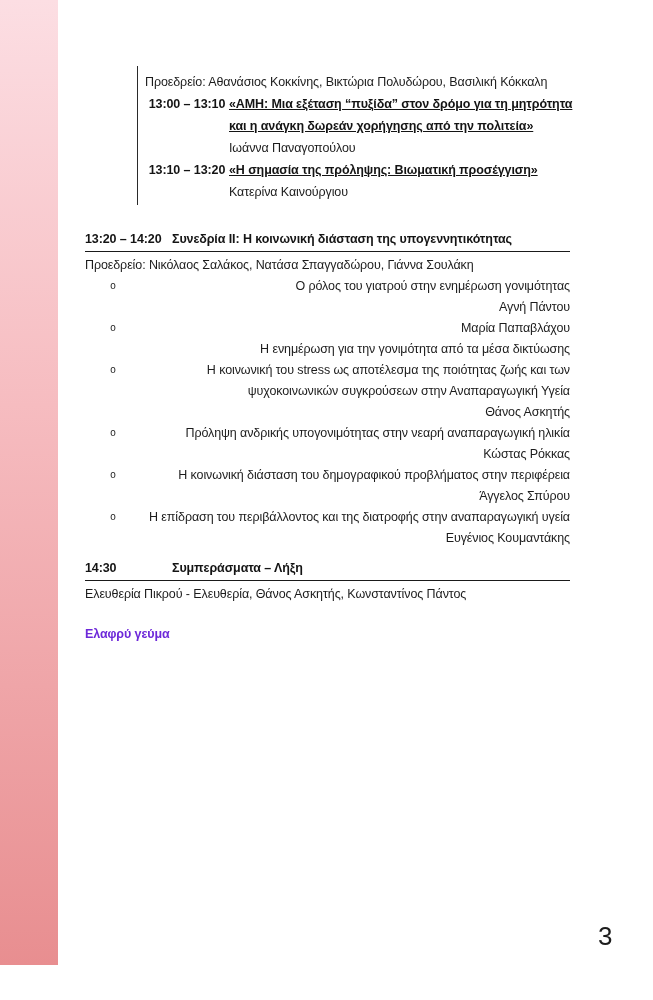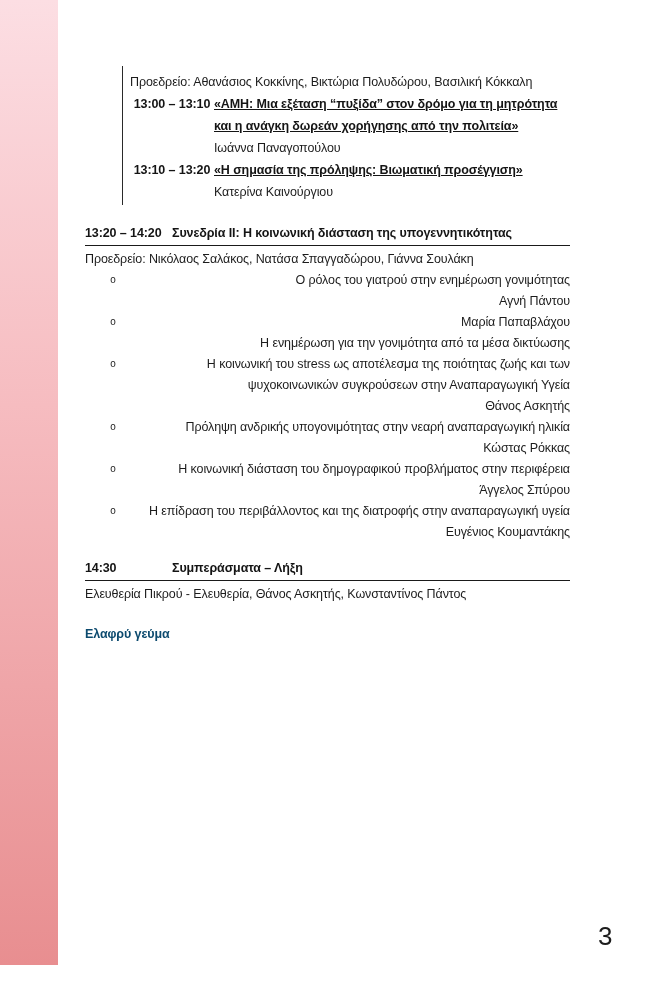--- a/index.html
+++ b/index.html
@@ -13,47 +13,47 @@
     letter-spacing:-0.1px;
     overflow:hidden;
   }
   .accent-bar {
     position:absolute; left:0; top:0; width:58px; height:965px;
     background:linear-gradient(180deg,#fcdee3 0%, #f6bcc0 42%, #e88e90 100%);
   }
 
   
   .block1 {
-    position:absolute; left:122px; top:66px; width:452px;
+    position:absolute; left:137px; top:66px; width:452px;
     border-left:1px solid #2a2a2a;
     padding:3px 0 2px 7px;
     line-height:22px;
   }
   .talk { display:flex; }
   .talk-time { flex:none; width:84px; font-weight:bold; color:#141414;text-align:center; }
   .talk-main { flex:1; }
   .talk-title { font-weight:bold; color:#141414;text-decoration:underline; }
 
   
-  .block2 { position:absolute; left:85px; top:222px; width:485px; }
+  .block2 { position:absolute; left:85px; top:228px; width:485px; }
   .sec-header { display:flex; line-height:22px; font-weight:bold; color:#141414; }
   .sec-time { flex:none; width:87px; }
   .rule { border:none; border-top:1px solid #1a1a1a; height:0; margin:1px 0 0 0; }
   .chairs { line-height:22px; margin-top:2px; }
   .agenda { margin-top:0; }
   .li-row { display:flex; line-height:21px; }
   .bullet {
     flex:none; width:23px; margin-left:25px;
     font-family:"Liberation Mono", monospace; font-size:10px;
   }
   .li-body { flex:1;text-align:right; }
 
   
   .block3 { position:absolute; left:85px; top:557px; width:485px; line-height:22px; }
-  .note { font-weight:bold; color:#0c4a6e; margin-top:18px; }
+  .note { font-weight:bold; color:#6d28d9; margin-top:18px; }
 
   .page-number {
     position:absolute; left:598px; top:921px; width:30px;
     font-size:26px; letter-spacing:0; color:#1c1c1c; text-align:left;
   }
 </style>
 </head>
 <body>
 
 <div class="accent-bar"></div>

